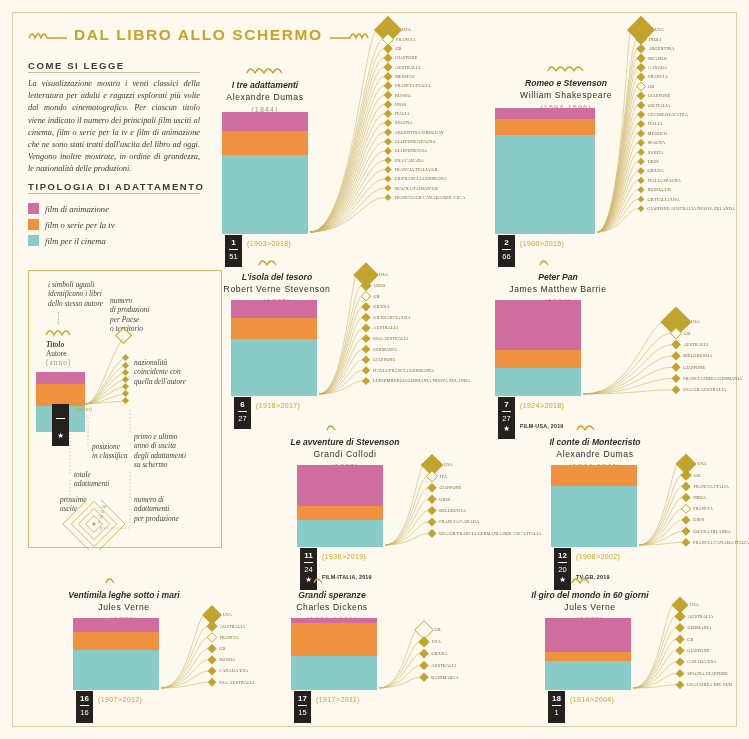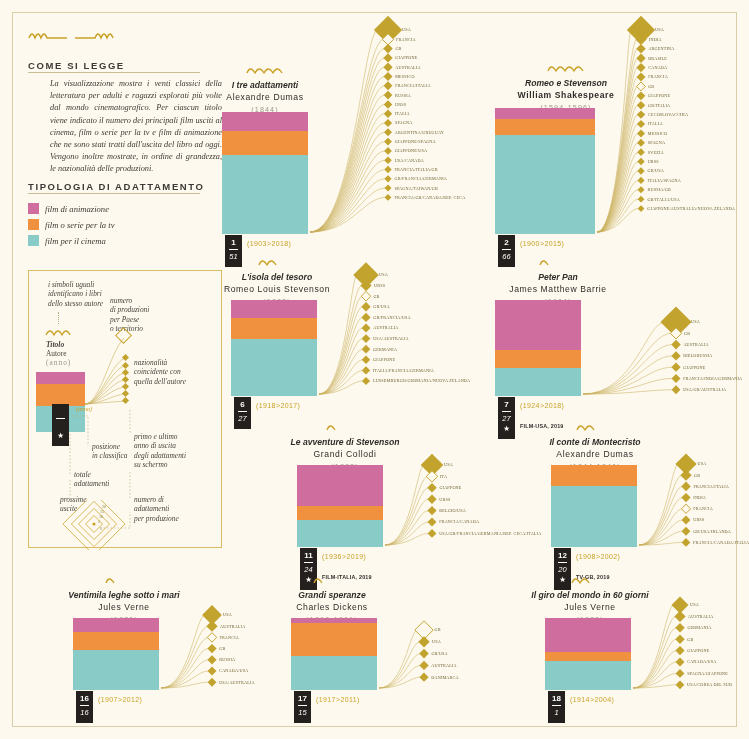--- a/index.html
+++ b/index.html
@@ -29,21 +29,21 @@
   .squig{flex:0 0 auto;}
   
   .sec-title{
     position:absolute;font-size:9.5px;font-weight:bold;letter-spacing:1.6px;color:#3c3a36;
   }
   .rule{position:absolute;height:1px;background:#c9bd94;}
   .intro{
     position:absolute;left:28px;top:78px;width:172px;
     font-family:"Liberation Serif", serif;
     font-style:italic;font-size:8.3px;line-height:12.2px;
-    text-align:justify;color:#3c3a36;margin-left:22px;
+    text-align:justify;color:#3c3a36;
   }
   
   .lg-row{position:absolute;display:flex;align-items:center;gap:6px;}
   .lg-sw{width:11px;height:11px;flex:0 0 auto;}
   .lg-lb{font-family:"Liberation Serif", serif;font-style:italic;font-size:8.6px;}
   
   .keybox{
     position:absolute;left:28px;top:270px;width:194px;height:278px;
     border:1px solid #d8bb63;background:transparent;box-sizing:border-box;
   }
@@ -65,41 +65,42 @@
   }
   .bk-year{
     position:absolute;width:100%;text-align:center;
     font-size:7.2px;color:#8d8straight;color:#8d8a80;letter-spacing:1.1px;white-space:nowrap;
   }
   .stack{position:absolute;}
   .seg{width:100%;}
   .badge{position:absolute;width:17px;background:#23201d;color:#fff;text-align:center;}
   .badge .rk{font-size:8px;font-weight:bold;line-height:11px;padding-top:2px;}
   .badge .ln{width:9px;height:1px;background:#fff;margin:1px auto;}
-  .badge .tt{font-size:7.5px;line-height:11px;font-style:italic;}
+  .badge .tt{font-size:7.5px;line-height:11px;}
   .badge .tail{
     width:0;height:0;border-left:8.5px solid #23201d;border-right:8.5px solid #23201d;
     border-bottom:5px solid transparent;
   }
   .badge .star{font-size:7.5px;line-height:10px;}
   .years{position:absolute;font-size:7px;color:#c9a227;letter-spacing:.4px;white-space:nowrap;}
   .upcoming{position:absolute;font-size:5.4px;color:#2f2d2a;letter-spacing:.2px;white-space:nowrap;font-weight:bold;}
   .ray-svg{position:absolute;left:0;top:0;overflow:visible;}
   .clab{position:absolute;font-size:4.2px;letter-spacing:.18px;color:#6b5f2e;white-space:nowrap;
         font-family:"Liberation Serif", serif;}
 </style>
 </head>
 <body>
 
 <div class="frame"></div>
 
 <div class="header">
   <svg class="squig" width="40" height="14" viewBox="0 0 40 14">
     <path d="M1 10 Q4 2 7 10 Q10 2 13 10 Q16 2 19 10 L39 10" fill="none" stroke="#c9a227" stroke-width="1.4"></path>
   </svg>
+  <div class="title">DAL LIBRO ALLO SCHERMO</div>
   <svg class="squig" width="40" height="14" viewBox="0 0 40 14">
     <path d="M1 10 L21 10 Q24 2 27 10 Q30 2 33 10 Q36 2 39 10" fill="none" stroke="#c9a227" stroke-width="1.4"></path>
   </svg>
 </div>
 
 <div class="sec-title" style="left:28px;top:60px;">COME SI LEGGE</div>
 <div class="rule" style="left:28px;top:72px;width:172px;"></div>
 <div class="intro">La visualizzazione mostra i venti classici della letteratura per adulti e ragazzi esplorati più volte dal mondo cinematografico. Per ciascun titolo viene indicato il numero dei principali film usciti al cinema, film o serie per la tv e film di animazione che ne sono stati tratti dall'uscita del libro ad oggi. Vengono inoltre mostrate, in ordine di grandezza, le nazionalità delle produzioni.</div>
 
 <div class="sec-title" style="left:28px;top:181px;">TIPOLOGIA DI ADATTAMENTO</div>
@@ -458,21 +459,21 @@
       <div class="clab" style="left: 394.6px; top: 166.9px;">FRANCIA/ITALIA/GB</div>
       <div class="clab" style="left: 394.54px; top: 176.2px;">GB/FRANCIA/GERMANIA</div>
       <div class="clab" style="left: 394.48px; top: 185.5px;">SPAGNA/TAIWAN/GB</div>
       <div class="clab" style="left: 394.42px; top: 194.8px;">FRANCIA/GB/CANADA/REP. CECA</div>
     </div>
     <div class="book" style="left: 0px; top: 0px;">
       <svg width="42" height="12" viewBox="0 0 42 12" style="position: absolute; left: 545px; top: 62px;">
         <path d="M3 9 Q6 1 11 9 Q15 1 20 9 Q24 1 29 9 Q33 1 38 9" fill="none" stroke="#c9a227" stroke-width="1.3"></path>
       </svg>
       <div class="bk-title" style="left: 446px; top: 78px; width: 240px;">Romeo e Stevenson</div>
-      <div class="bk-author" style="left: 446px; top: 90px; width: 240px; font-weight: bold;">William Shakespeare</div>
+      <div class="bk-author" style="left: 446px; top: 90px; width: 240px;">William Shakespeare</div>
       <div class="bk-year" style="left: 446px; top: 103px; width: 240px; color: rgb(155, 151, 136);">(1594-1596)</div>
       <div class="stack" style="left: 495px; top: 108px; width: 100px; height: 126px;">
         <div class="seg" style="height: 10.7234px; background: rgb(207, 109, 158);"></div>
         <div class="seg" style="height: 16.0851px; background: rgb(239, 145, 63);"></div>
         <div class="seg" style="height: 99.1915px; background: rgb(137, 203, 198);"></div>
       </div>
       <div class="badge" style="left: 498px; top: 235px;">
         <div class="rk">2</div>
         <div class="ln"></div>
         <div class="tt">66</div>
@@ -498,21 +499,21 @@
       <div class="clab" style="left: 647.54px; top: 177.8px;">ITALIA/SPAGNA</div>
       <div class="clab" style="left: 647.48px; top: 187.2px;">RUSSIA/GB</div>
       <div class="clab" style="left: 647.42px; top: 196.6px;">GB/ITALIA/USA</div>
       <div class="clab" style="left: 647.36px; top: 206px;">GIAPPONE/AUSTRALIA/NUOVA ZELANDA</div>
     </div>
     <div class="book" style="left: 0px; top: 0px;">
       <svg width="42" height="12" viewBox="0 0 42 12" style="position: absolute; left: 256px; top: 256px;">
         <path d="M3 9 Q6 1 11 9 Q15 1 20 9" fill="none" stroke="#c9a227" stroke-width="1.3"></path>
       </svg>
       <div class="bk-title" style="left: 157px; top: 272px; width: 240px;">L'isola del tesoro</div>
-      <div class="bk-author" style="left: 157px; top: 284px; width: 240px;">Romeo Louis Stevenson</div>
+      <div class="bk-author" style="left: 157px; top: 284px; width: 240px;">Robert Verne Stevenson</div>
       <div class="bk-year" style="left: 157px; top: 297px; width: 240px; color: rgb(155, 151, 136);">(1883)</div>
       <div class="stack" style="left: 231px; top: 300px; width: 86px; height: 96px;">
         <div class="seg" style="height: 17.7778px; background: rgb(207, 109, 158);"></div>
         <div class="seg" style="height: 21.3333px; background: rgb(239, 145, 63);"></div>
         <div class="seg" style="height: 56.8889px; background: rgb(137, 203, 198);"></div>
       </div>
       <div class="badge" style="left: 234px; top: 397px;">
         <div class="rk">6</div>
         <div class="ln"></div>
         <div class="tt">27</div>

